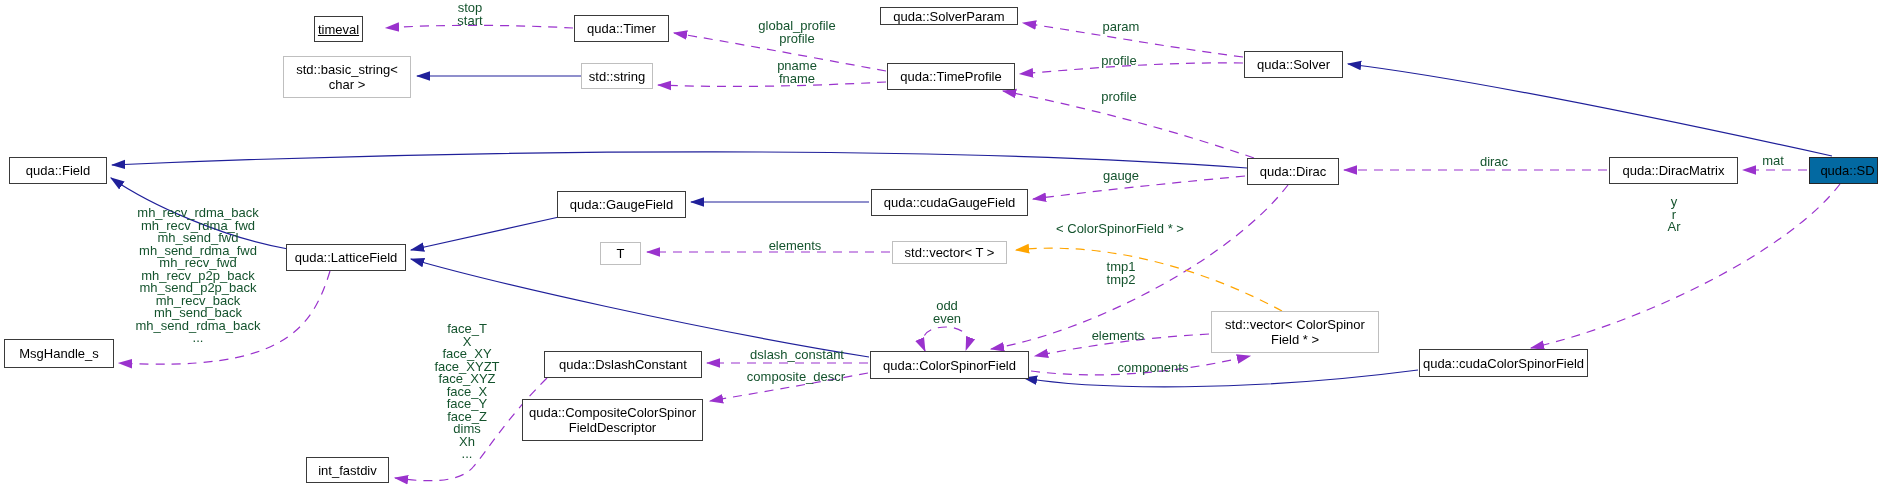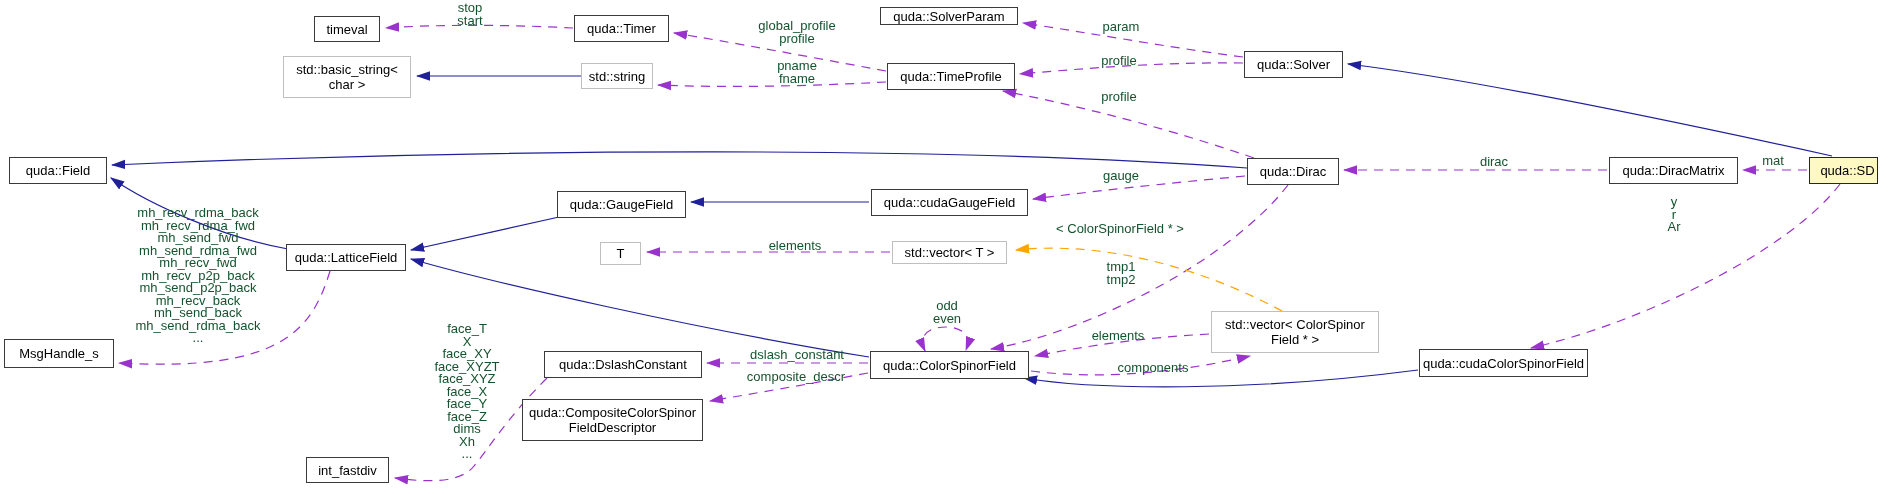--- a/index.html
+++ b/index.html
@@ -16,21 +16,21 @@
     display:flex;align-items:center;justify-content:center;
     background:#ffffff;
     border:1.6px solid #3a3a3a;
     box-sizing:border-box;
     font-size:13px;color:#000000;
     text-align:center;
     z-index:2;
   }
   .node .lbl{white-space:pre-line;line-height:15px;pointer-events:none;}
   .node.external{border:1.4px solid #bfbfbf;}
-  .node.current{background:#fef9c3;border:1.6px solid #262626;padding-left:8px;}
+  .node.current{background:#0369a1;border:1.6px solid #262626;padding-left:8px;}
   .elabel{
     position:absolute;
     transform:translateX(-50%);
     font-size:13px;color:#14532d;
     line-height:12.5px;
     text-align:center;
     white-space:pre-line;
     z-index:3;
   }
 </style>
@@ -83,21 +83,21 @@
       <path d="M868,363 L707,363" marker-end="url(#ah-purple)"></path>
       <path d="M868,373 C815,383 762,392 710,401" marker-end="url(#ah-purple)"></path>
       <path d="M547,378 C505,420 488,450 474,466 C460,484 425,482 395,478" marker-end="url(#ah-purple)"></path>
     </g>
 
     <g stroke="#ffa500" stroke-width="1.2" fill="none" stroke-dasharray="9,7">
       <path d="M1282,311 C1210,272 1110,240 1016,250" marker-end="url(#ah-orange)"></path>
     </g>
   </svg>
 
-  <div class="node" style="left:314px;top:16px;width:66px;height:26px;">
+  <div class="node" style="left:314px;top:16px;width:49px;height:26px;text-decoration:underline;">
       <span class="lbl">timeval</span>
     </div>
   <div class="node" style="left:574px;top:15px;width:95px;height:27px;">
       <span class="lbl">quda::Timer</span>
     </div>
   <div class="node external" style="left:283px;top:56px;width:128px;height:42px;">
       <span class="lbl">std::basic_string&lt;
 char &gt;</span>
     </div>
   <div class="node external" style="left:581px;top:63px;width:72px;height:26px;">

